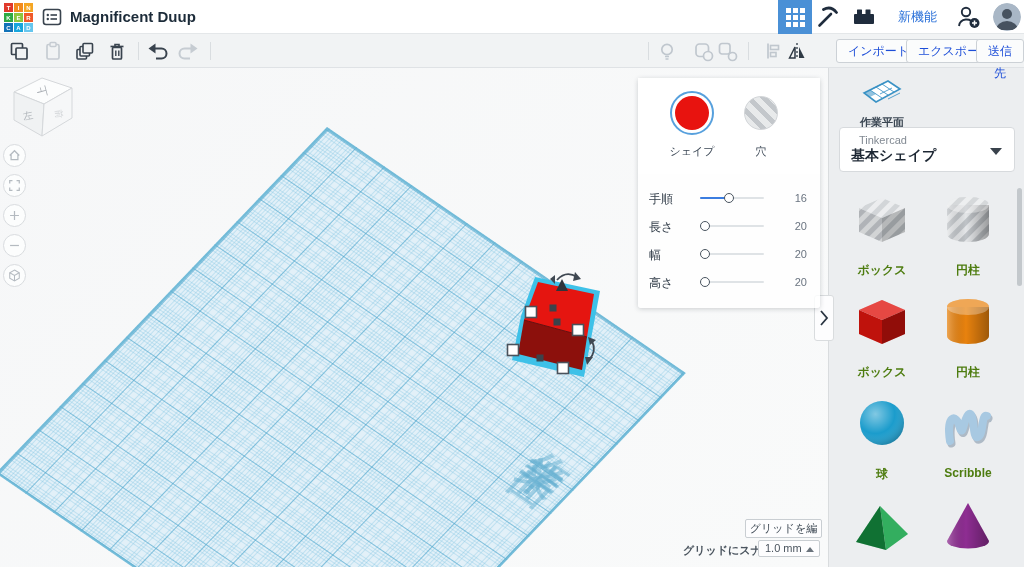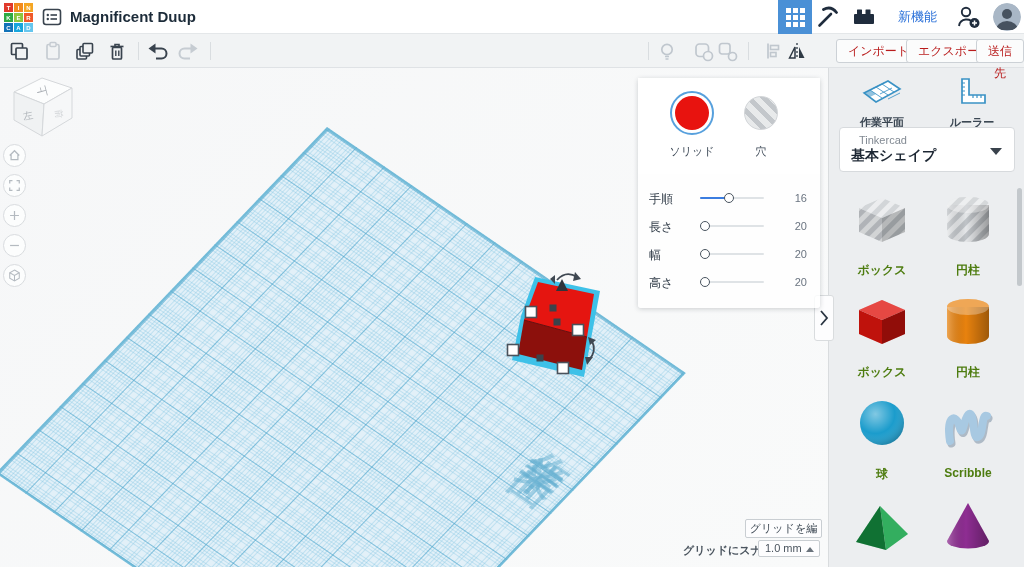--- a/index.html
+++ b/index.html
@@ -18,21 +18,21 @@
   .hdr-grid-btn { position:absolute; left:778px; top:0; width:34px; height:34px; background:#4a90d6; display:flex; align-items:center; justify-content:center; }
   .hdr-grid-glyph { width:19px; height:19px; display:grid; grid-template-columns:repeat(3,5px); grid-template-rows:repeat(3,5px); gap:2px; }
   .hdr-grid-glyph i { background:#fff; }
   .hdr-icon { position:absolute; top:4px; width:26px; height:26px; }
   .new-features { position:absolute; left:898px; top:0; height:34px; line-height:34px; font-size:13px; color:#2b71d9; cursor:pointer;text-align:center; }
   .avatar { position:absolute; left:993px; top:3px; width:28px; height:28px; border-radius:50%; overflow:hidden; }
   
   .toolbar { position:absolute; left:0; top:34px; width:1024px; height:34px; background:#f1f3f4; border-bottom:1px solid #dfe2e5; z-index:39; }
   .tb-icon { position:absolute; top:6px; width:22px; height:22px; cursor:pointer; }
   .tb-sep { position:absolute; top:8px; width:1px; height:18px; background:#d9dde0; }
-  .tb-btn { position:absolute; top:5px; height:24px; padding:0 11px; background:#fbfcfc; border:1px solid #ccd1d6; border-radius:3px; font-size:12px; color:#b91c1c; line-height:22px; cursor:pointer; }
+  .tb-btn { position:absolute; top:5px; height:24px; padding:0 11px; background:#fbfcfc; border:1px solid #ccd1d6; border-radius:3px; font-size:12px; color:#1d4ed8; line-height:22px; cursor:pointer; }
   
   .canvas { position:absolute; left:0; top:68px; width:828px; height:499px; overflow:hidden; background:linear-gradient(135deg,#f6f7f8 0%,#f9fafa 100%); }
   .plane {
     position:absolute; left:0; top:0; width:520px; height:600px;
     transform-origin:0 0;
     transform:matrix(0.69,0.473,-0.552,0.577,327,59);
     background-color:#e2f0f8;
     background-image:
       repeating-linear-gradient(to right, rgba(70,160,200,0.50) 0px, rgba(70,160,200,0.50) 1px, transparent 1px, transparent 40px),
       repeating-linear-gradient(to bottom, rgba(70,160,200,0.50) 0px, rgba(70,160,200,0.50) 1px, transparent 1px, transparent 40px),
@@ -325,21 +325,21 @@
     </svg>
   </div>
 </div>
 
 <div class="panel">
   <div class="panel-body">
     <div class="swatch-ring">
       <div class="swatch-solid" id="solid-swatch" style="background: rgb(232, 19, 15);"></div>
     </div>
     <div class="swatch-hole"></div>
-    <div class="swatch-label" style="left:24px">ソリッド</div>
+    <div class="swatch-label" style="left:24px">シェイプ</div>
     <div class="swatch-label" style="left:93px">穴</div>
   </div>
   <div class="panel-sliders">
     <div class="srow">
       <span class="slabel">手順</span>
       <div class="strack">
           <div class="sfill" style="width: 46%; background: rgb(59, 125, 224);"></div>
           <div class="shandle" style="left: calc(46% - 5px);"></div>
         </div>
       <span class="svalue">16</span>
@@ -373,27 +373,20 @@
 
 <div class="sidebar">
   <div class="sb-tool" style="left:10px">
     <svg width="46" height="32" viewBox="0 0 46 32">
       <polygon points="5,17 29,5 41,13 17,26" fill="#fff" stroke="#3a92c5" stroke-width="1.6"></polygon>
       <path d="M11,14 L23,22 M17,11 L29,19 M23,8 L35,16 M13,13 L25,7 M21,18 L33,12 M29,23 L41,17" stroke="#3a92c5" stroke-width="1" opacity="0.85" fill="none"></path>
       <polygon points="5,17 11,14 17,18 11,21" fill="#3a92c5" opacity="0.55"></polygon>
     </svg>
     <div class="lbl">作業平面</div>
   </div>
-  <div class="sb-tool" style="left:100px">
-    <svg width="36" height="32" viewBox="0 0 36 32">
-      <path d="M8 3 h7 v16 h16 v8 H8 Z" fill="#fff" stroke="#3a92c5" stroke-width="1.7"></path>
-      <path d="M8 7 h3 M8 11 h3 M8 15 h3 M8 19 h3 M19 22 v-3 M23 22 v-3 M27 22 v-3" stroke="#3a92c5" stroke-width="1.2"></path>
-    </svg>
-    <div class="lbl">ルーラー</div>
-  </div>
 
   <div class="sb-dd">
     <div class="grp">Tinkercad</div>
     <div class="sel">基本シェイプ</div>
     <div class="caret"></div>
   </div>
 
   <div class="tile" style="left:10px;top:122px">
     <svg width="60" height="60" viewBox="0 0 60 60">
       <polygon points="30,8 53,18 30,28 7,18" fill="url(#stripePat)"></polygon>

